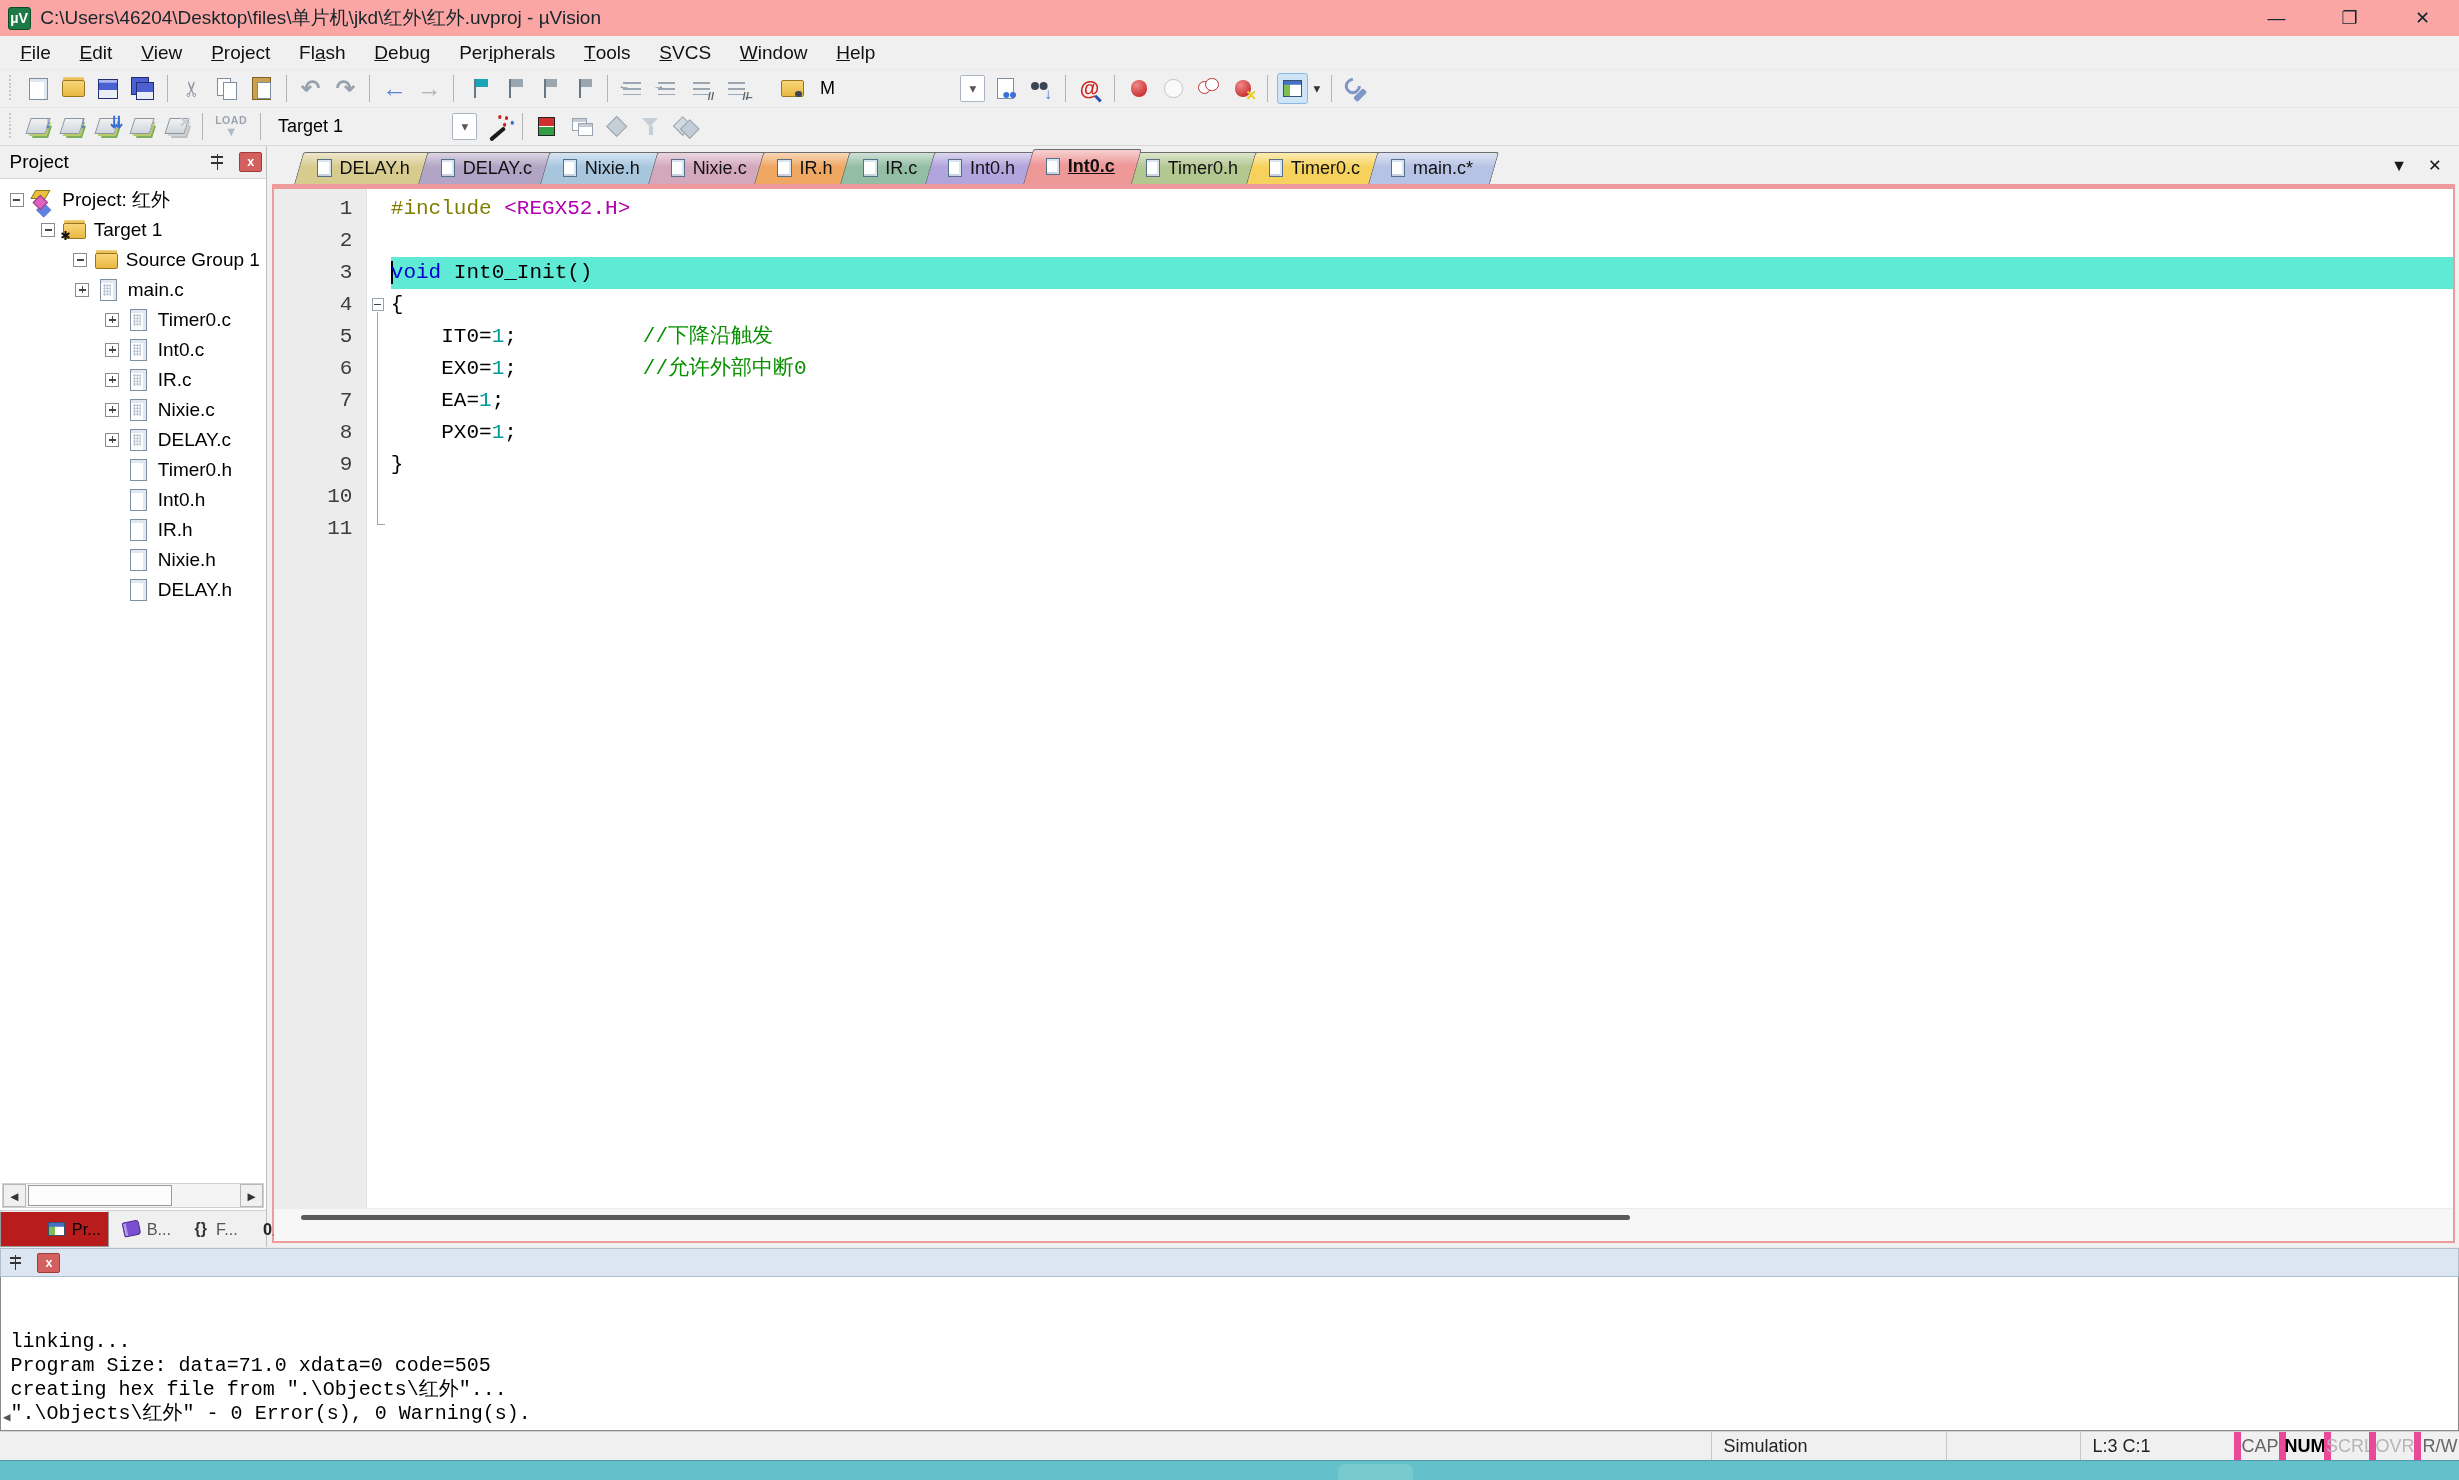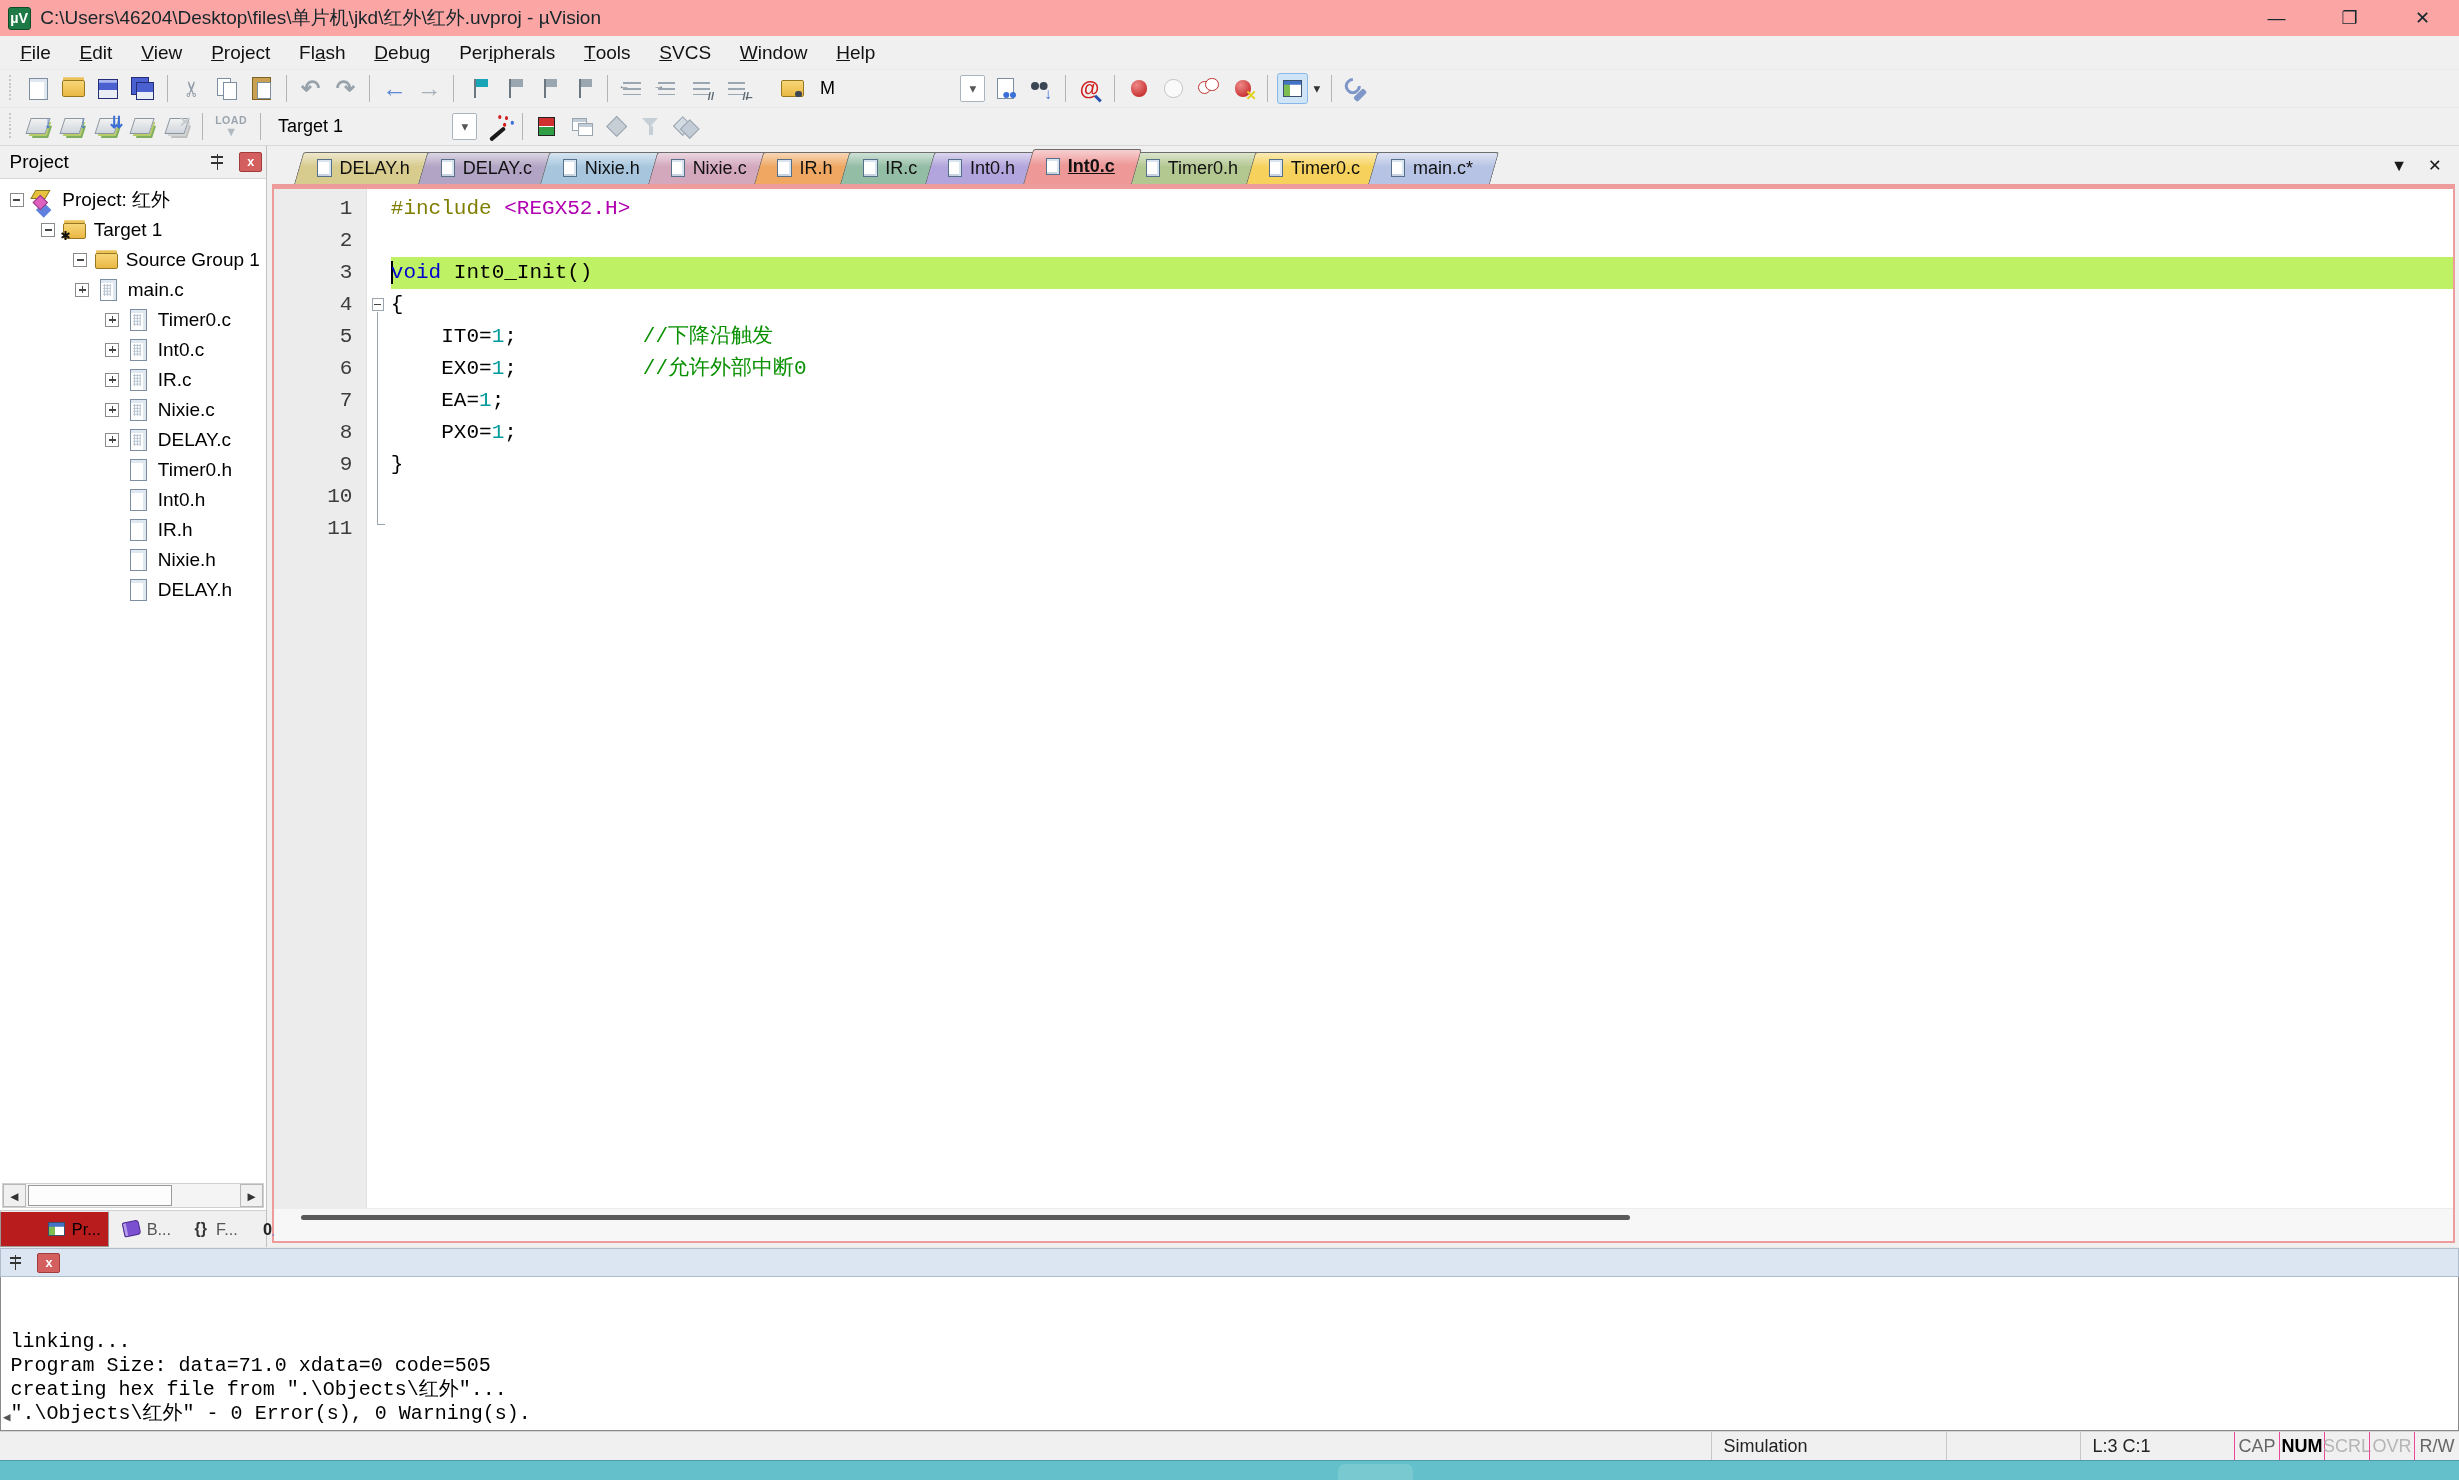--- a/index.html
+++ b/index.html
@@ -155,40 +155,40 @@
   .editor-frame { flex:1; min-height:0; margin:0 3.8px 3.8px 4.8px; border:2.9px solid #ee9b9b; border-top:5.8px solid #ee9b9b; display:flex; flex-direction:column; background:#fff; }
   .editor-body { flex:1; display:flex; min-height:0; font-family:"Liberation Mono","DejaVu Sans Mono",monospace; }
   .gutter { width:92px; flex:none; background:#ececec; padding-top:3.8px; }
   .gnum { height:32px; line-height:32px; text-align:right; padding-right:13.4px; font-size:21px; color:#3c3c3c; }
   .fold-margin { width:25px; flex:none; background:#fff; border-left:1px solid #e2e2e2; position:relative; padding-top:3.8px; }
   .fold-box { position:absolute; left:4.8px; width:12.5px; height:12.5px; border:1px solid #9aa4ae; background:#fff; }
   .fold-box::before { content:""; position:absolute; left:1.9px; top:4.8px; width:6.7px; height:1.4px; background:#444; }
   .fold-line { position:absolute; left:10.6px; width:7.7px; border-left:1px solid #9aa4ae; border-bottom:1px solid #9aa4ae; }
   .codecol { flex:1; padding-top:3.8px; position:relative; min-width:0; }
   .crow { height:32px; line-height:32px; font-size:21px; white-space:pre; color:#000; }
-  .crow.hl { background:#bef264; }
+  .crow.hl { background:#5eead4; }
   .caret { display:inline-block; width:1.9px; height:23px; background:#000; vertical-align:middle; margin-right:-1.9px; }
   .editor-hscroll { height:33px; flex:none; background:#f7f7f7; position:relative; border-top:1px solid #ececec; }
   .eh-thumb { position:absolute; left:27px; top:5.8px; width:61%; height:4.8px; background:#5a5a5a; border-radius:2.9px; }
 
   
   .build-output { height:184px; flex:none; display:flex; flex-direction:column; background:#fff; border-top:1.9px solid #e8e8e8; }
   .bo-header { height:29px; flex:none; background:#dce6f2; border:1px solid #aebccc; display:flex; align-items:center; padding:0 3.8px 0 7.7px; font-size:18px; color:#000; }
   .bo-header .bo-title { flex:1; }
   .bo-content { flex:1; border:1px solid #8a8a8a; border-top:none; font-family:"Liberation Mono","DejaVu Sans Mono",monospace; font-size:20px; line-height:24px; padding:4.8px 9.6px; white-space:pre; position:relative; overflow:hidden; }
   .bo-scroll-arrow { position:absolute; left:1.9px; bottom:0px; font-size:12.5px; color:#555; }
 
   
   .statusbar { height:29px; flex:none; background:#f0f0f0; border-top:1px solid #d4d4d4; display:flex; align-items:stretch; font-size:18px; color:#222; }
   .sb-cell { display:flex; align-items:center; padding-left:11.5px; border-left:1px solid #c8c8c8; }
   .sb-spacer { flex:1; border-left:none; }
   .sb-mode { width:235px; }
   .sb-gap { width:134px; }
   .sb-cursor { width:154px; }
-  .sflag { width:45px; display:flex; align-items:center; justify-content:center; padding-left:0; border-left:1px solid #ec4899; }
+  .sflag { width:45px; display:flex; align-items:center; justify-content:center; padding-left:0; border-left:7px solid #ec4899; }
   .sflag.on { color:#000; font-weight:bold; }
   .sflag.dim { color:#666; }
   .sflag.off { color:#b5b5b5; }
 
   
   .taskbar-strip { height:20px; flex:none; background:#64c0ca; border-top:1px solid #4e99a5; position:relative; }
   .tb-hl { position:absolute; left:1338px; top:2.9px; width:75px; height:17.3px; background:rgba(255,255,255,.14); border-radius:6.7px 6.7px 0 0; }
 </style>
 </head>
 <body>

